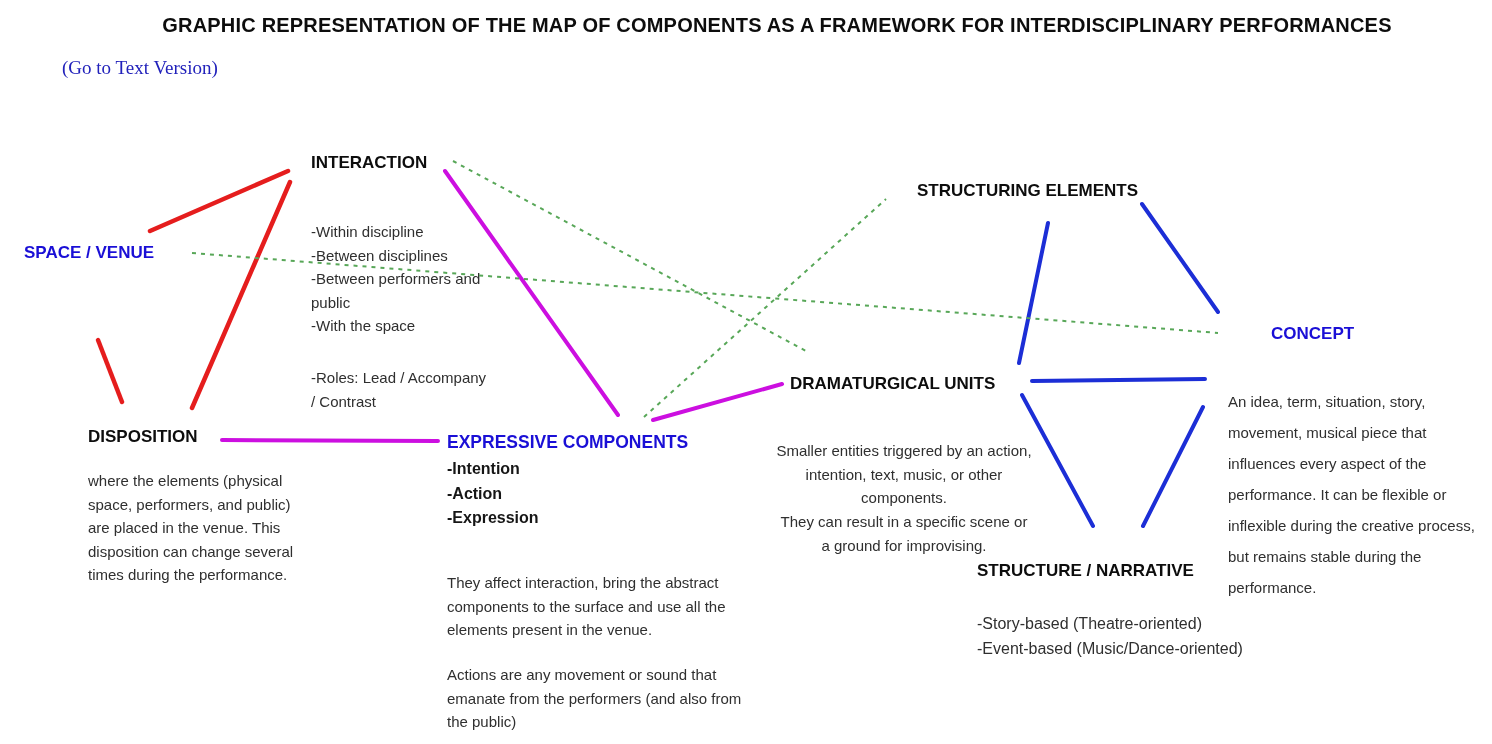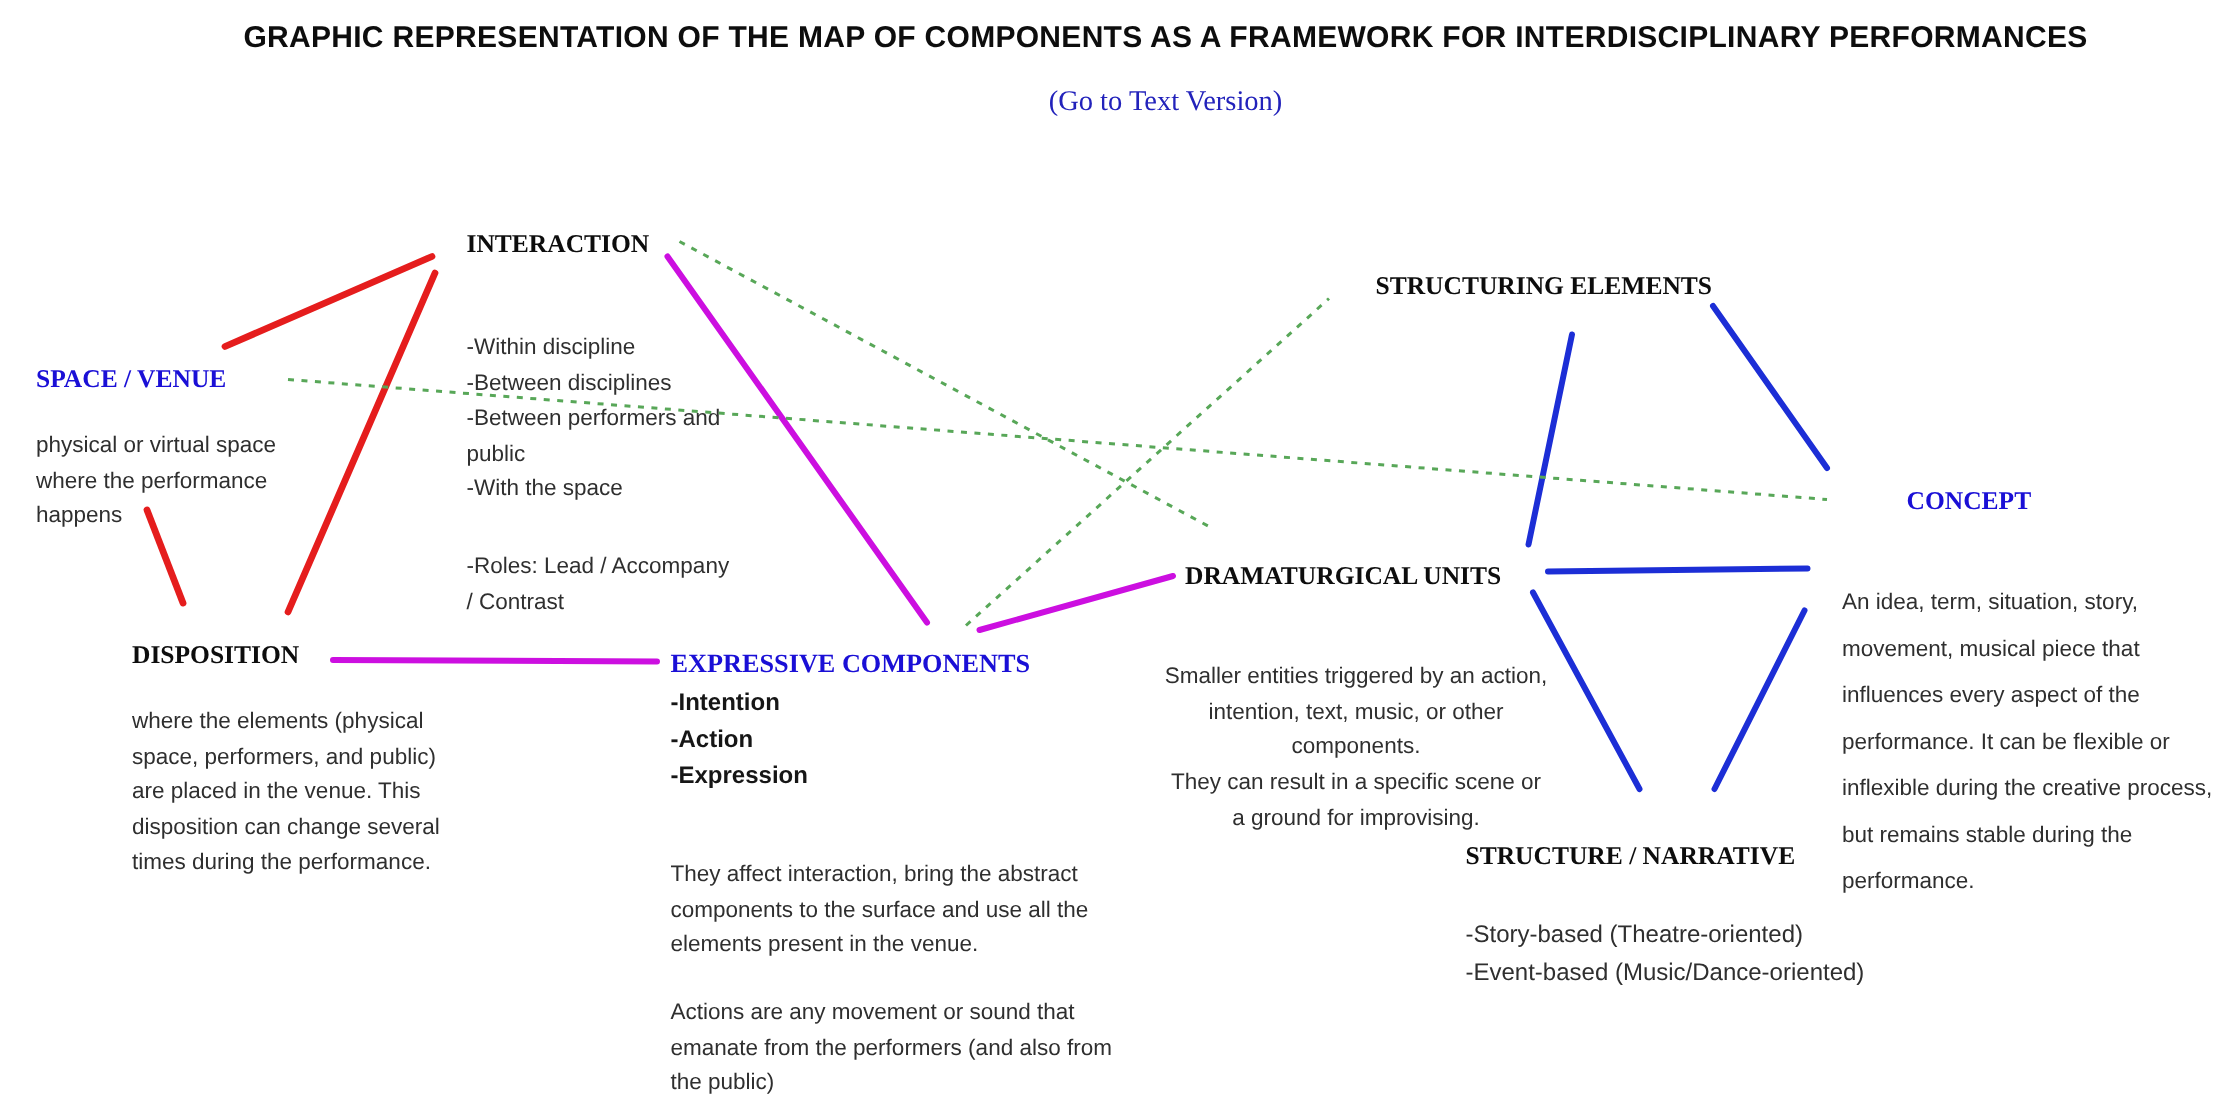--- a/index.html
+++ b/index.html
@@ -15,27 +15,27 @@
   #lines{position:absolute;left:0;top:0;z-index:2;pointer-events:none;}
   .page-title{
     left:62px;top:14px;width:1430px;
     text-align:center;
     font-size:20px;font-weight:bold;letter-spacing:.2px;
     color:var(--heading-black);
     white-space:nowrap;
   }
   .text-link{
     left:62px;top:57px;width:1430px;
-    text-align:center;
+    text-align:left;
     font-family:"Liberation Serif","DejaVu Serif",serif;
     font-size:19px;
     color:var(--link-blue);
     cursor:pointer;
   }
-  .h{font-size:17px;font-weight:bold;color:var(--heading-black);white-space:nowrap;font-family:Liberation Serif, serif;}
+  .h{font-size:17px;font-weight:bold;color:var(--heading-black);white-space:nowrap;}
   .h-blue{color:var(--heading-blue);}
   .body-txt{font-size:15px;line-height:23.5px;color:var(--body-text);margin-top:16px;}
   .body-lg{font-size:16px;line-height:24.5px;color:var(--body-text);}
   .bold-item{font-size:16px;font-weight:bold;line-height:24.5px;color:#161616;}
   .center{text-align:center;}
 </style>
 </head>
 <body>
 
 <div id="canvas">
@@ -63,21 +63,20 @@
   <div class="abs txt h" style="left:311px;top:153px;">INTERACTION</div>
   <div class="abs txt body-txt" style="left:311px;top:204px;width:180px;">
     <div>-Within discipline</div>
     <div>-Between disciplines</div>
     <div>-Between performers and public</div>
     <div>-With the space</div>
   </div>
   <div class="abs txt body-txt" style="left:311px;top:350px;width:176px;">-Roles: Lead / Accompany / Contrast</div>
 
   <div class="abs txt h h-blue" style="left:24px;top:243px;">SPACE / VENUE</div>
-  <div class="abs txt body-txt" style="left:24px;top:269px;width:162px;">physical or virtual space where the performance happens</div>
 
   <div class="abs txt h" style="left:88px;top:427px;">DISPOSITION</div>
   <div class="abs txt body-txt" style="left:88px;top:453px;width:216px;">where the elements (physical space, performers, and public) are placed in the venue. This disposition can change several times during the performance.</div>
 
   <div class="abs txt h h-blue" style="left:447px;top:432px;font-size:17.5px;">EXPRESSIVE COMPONENTS</div>
   <div class="abs txt" style="left:447px;top:457px;width:200px;">
     <div class="bold-item">-Intention</div>
     <div class="bold-item">-Action</div>
     <div class="bold-item">-Expression</div>
   </div>

